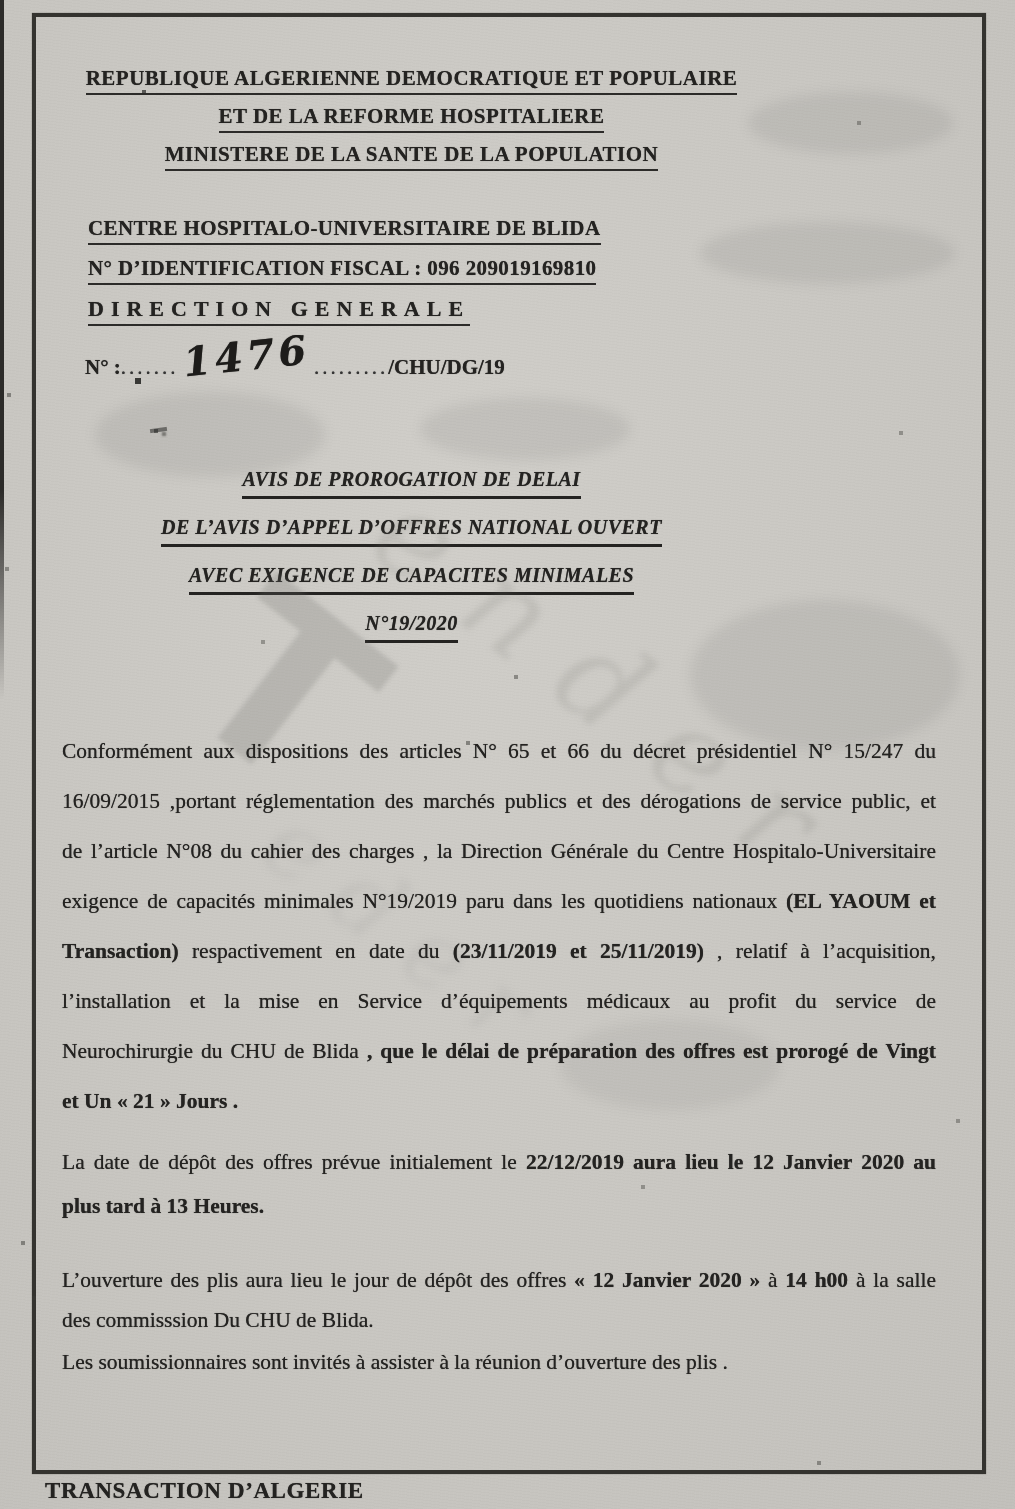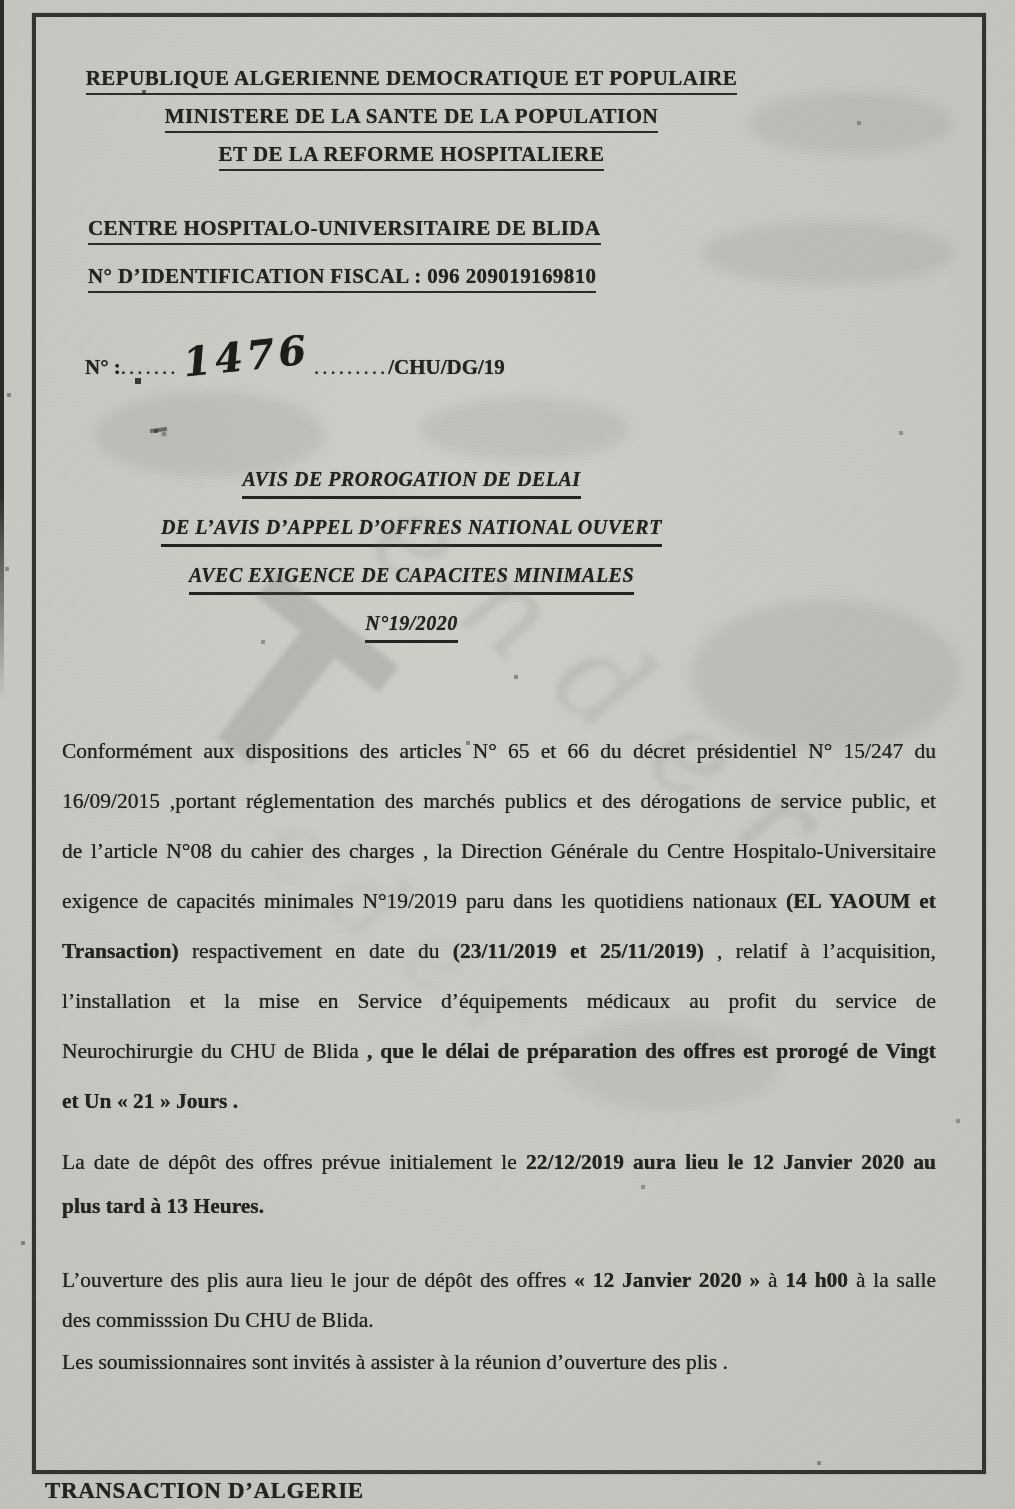--- a/index.html
+++ b/index.html
@@ -28,21 +28,21 @@
   
   .center-wrap{position:absolute;left:32px;width:759px;text-align:center;}
   .hdr{top:66px;}
   .hdr div{margin-bottom:9px;}
   .hdr span{
     display:inline-block;font-weight:700;font-size:21px;letter-spacing:.5px;
     border-bottom:2px solid #2c2b29;padding-bottom:2px;
   }
   
   .org{position:absolute;left:88px;top:216px;}
-  .org div{margin-bottom:19px;}
+  .org div{margin-bottom:11px;}
   .org span{
     display:inline-block;font-weight:700;font-size:21px;
     border-bottom:2px solid #2c2b29;padding-bottom:2px;letter-spacing:.4px;
   }
   .org .spread span{letter-spacing:7px;font-size:22px;}
   
   .ref{position:absolute;left:85px;top:336px;font-size:21px;font-weight:700;white-space:nowrap;}
   .ref .dots{letter-spacing:3px;font-weight:400;color:#333;}
   .hand{
     display:inline-block;font-family:"DejaVu Serif", serif;font-style:italic;font-weight:700;
@@ -137,27 +137,28 @@
   <div class="blob blob2"></div>
   <div class="blob blob3"></div>
   <div class="blob blob4"></div>
   <div class="blob blob5"></div>
   <div class="blob blob6"></div>
   <div class="specks"></div>
   <div class="dash-mark"></div>
 
   <div class="center-wrap hdr ink" style="position:absolute;top:66px;">
     <div><span>REPUBLIQUE ALGERIENNE DEMOCRATIQUE ET POPULAIRE</span></div>
+    <div><span>ET DE LA REFORME HOSPITALIERE</span></div>
     <div><span>MINISTERE DE LA SANTE DE LA POPULATION</span></div>
-    <div><span>ET DE LA REFORME HOSPITALIERE</span></div>
   </div>
 
   <div class="org ink">
     <div><span>CENTRE HOSPITALO-UNIVERSITAIRE DE BLIDA</span></div>
     <div><span>N° D’IDENTIFICATION FISCAL : 096 209019169810</span></div>
+    <div class="spread"><span>DIRECTION GENERALE</span></div>
   </div>
 
   <div class="ref ink">
     <span>N° :</span><span class="dots">.......</span><span class="hand">1476</span><span class="dots">.........</span><span>/CHU/DG/19</span>
   </div>
 
   <div class="center-wrap title ink" style="position:absolute;top:468px;">
     <div><span>AVIS DE PROROGATION DE DELAI</span></div>
     <div><span>DE L’AVIS D’APPEL D’OFFRES NATIONAL OUVERT</span></div>
     <div><span>AVEC EXIGENCE DE CAPACITES MINIMALES</span></div>

